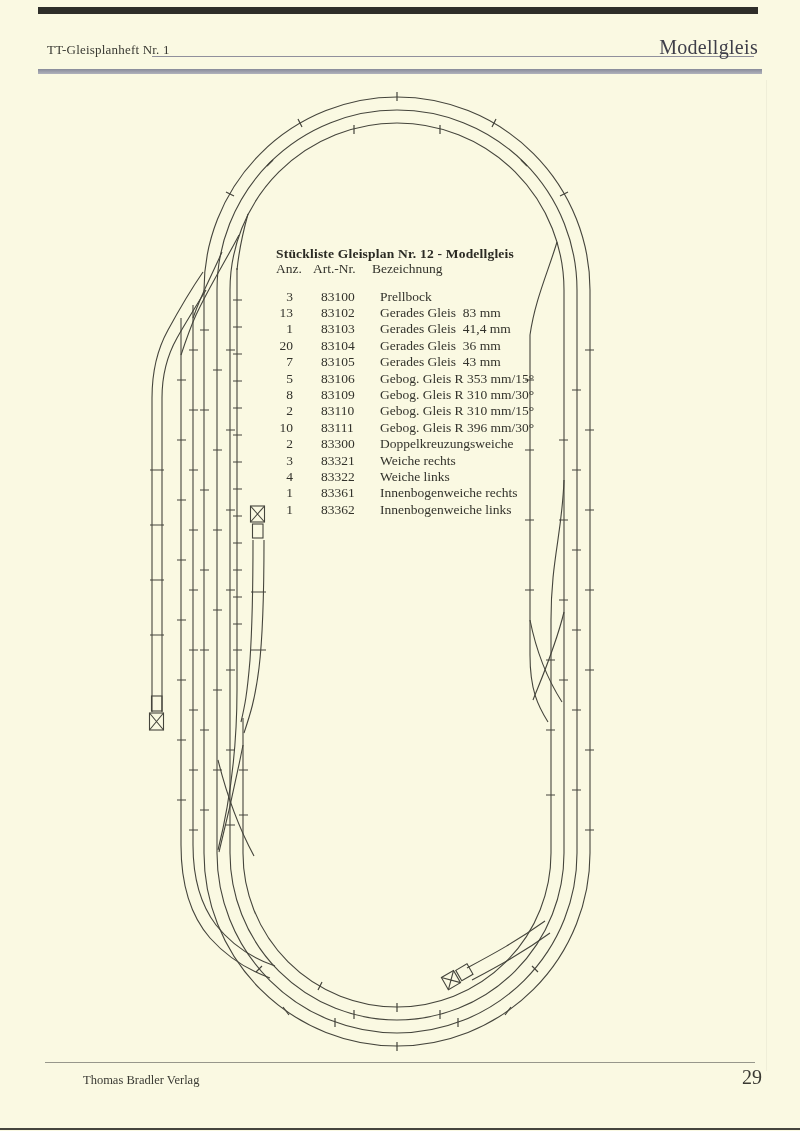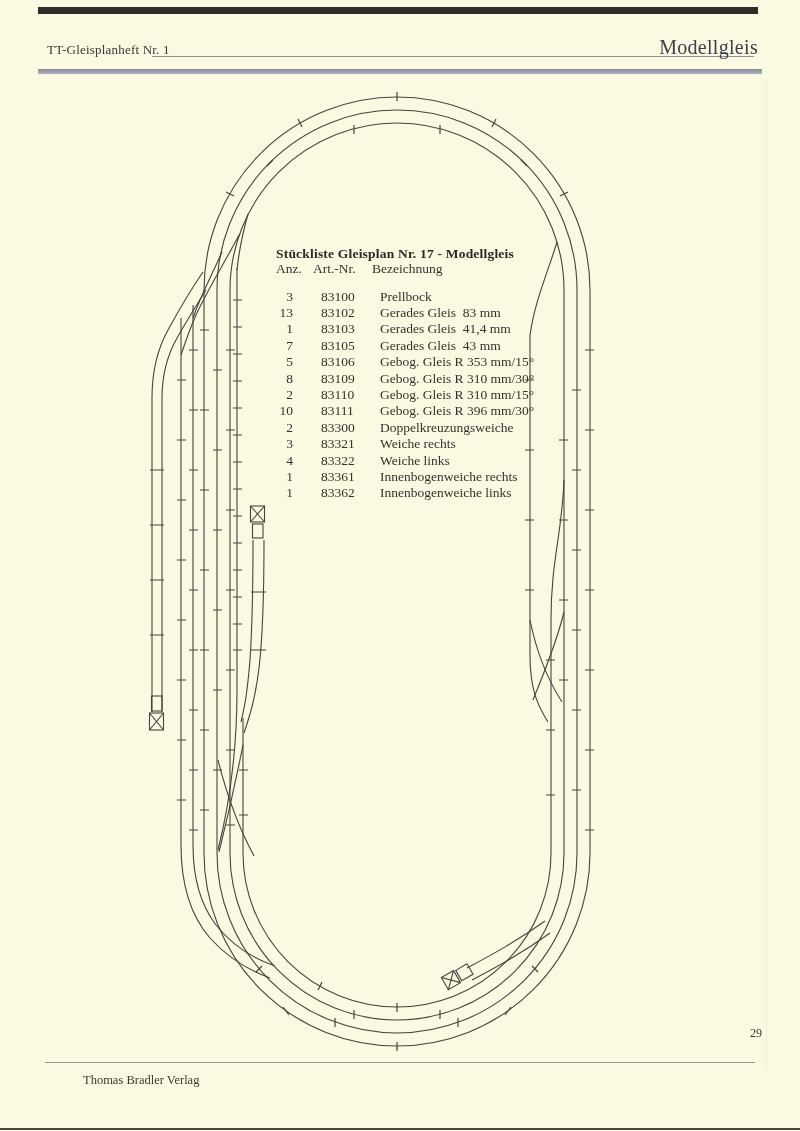--- a/index.html
+++ b/index.html
@@ -25,21 +25,21 @@
   .p-head .c2{width:59px;}
   .p-head .c3{flex:1;}
   .p-rows{margin-top:12px;}
   .tr{display:flex;font-size:13.5px;line-height:16.4px;}
   .tr .c1{width:17px;text-align:right;}
   .tr .c2{width:59px;margin-left:28px;}
   .tr .c3{flex:1;white-space:pre;}
 
   .f-line{position:absolute;left:45px;right:45px;top:1062px;height:1px;background:#97978b;}
   .f-pub{position:absolute;left:47px;top:1073px;font-size:12.5px;color:#3a3a33;margin-left:36px;}
-  .f-page{position:absolute;right:38px;top:1026px;font-size:12px;color:#3a3a33;}
+  .f-page{position:absolute;right:38px;top:1066px;font-size:20px;color:#3a3a33;}
 </style>
 </head>
 <body>
 
 <div class="topbar"></div>
 <span class="h-left">TT-Gleisplanheft Nr. 1</span>
 <div class="h-underline"></div>
 <span class="h-right">Modellgleis</span>
 <div class="thickrule"></div>
 <div class="scan-right-edge"></div>
@@ -118,21 +118,21 @@
     <rect x="2" y="-17" width="10.5" height="15"></rect>
   </g>
   <g transform="translate(459,976) rotate(-30)">
     <rect x="-16" y="-7.5" width="14" height="14"></rect>
     <path d="M-16 -7.5L-2 6.5M-2 -7.5L-16 6.5"></path>
     <rect x="0" y="-6.5" width="13" height="12"></rect>
   </g>
 </svg>
 
 <div class="parts">
-  <div class="p-title">Stückliste Gleisplan Nr. 17 - Modellgleis</div>
+  <div class="p-title">Stückliste Gleisplan Nr. 12 - Modellgleis</div>
   <div class="p-head">
     <span class="c1">Anz.</span>
     <span class="c2">Art.-Nr.</span>
     <span class="c3">Bezeichnung</span>
   </div>
   <div class="p-rows">
     <div class="tr">
         <span class="c1">3</span>
         <span class="c2">83100</span>
         <span class="c3">Prellbock</span>
@@ -141,20 +141,25 @@
         <span class="c1">13</span>
         <span class="c2">83102</span>
         <span class="c3">Gerades Gleis  83 mm</span>
       </div>
     <div class="tr">
         <span class="c1">1</span>
         <span class="c2">83103</span>
         <span class="c3">Gerades Gleis  41,4 mm</span>
       </div>
     <div class="tr">
+        <span class="c1">20</span>
+        <span class="c2">83104</span>
+        <span class="c3">Gerades Gleis  36 mm</span>
+      </div>
+    <div class="tr">
         <span class="c1">7</span>
         <span class="c2">83105</span>
         <span class="c3">Gerades Gleis  43 mm</span>
       </div>
     <div class="tr">
         <span class="c1">5</span>
         <span class="c2">83106</span>
         <span class="c3">Gebog. Gleis R 353 mm/15°</span>
       </div>
     <div class="tr">

